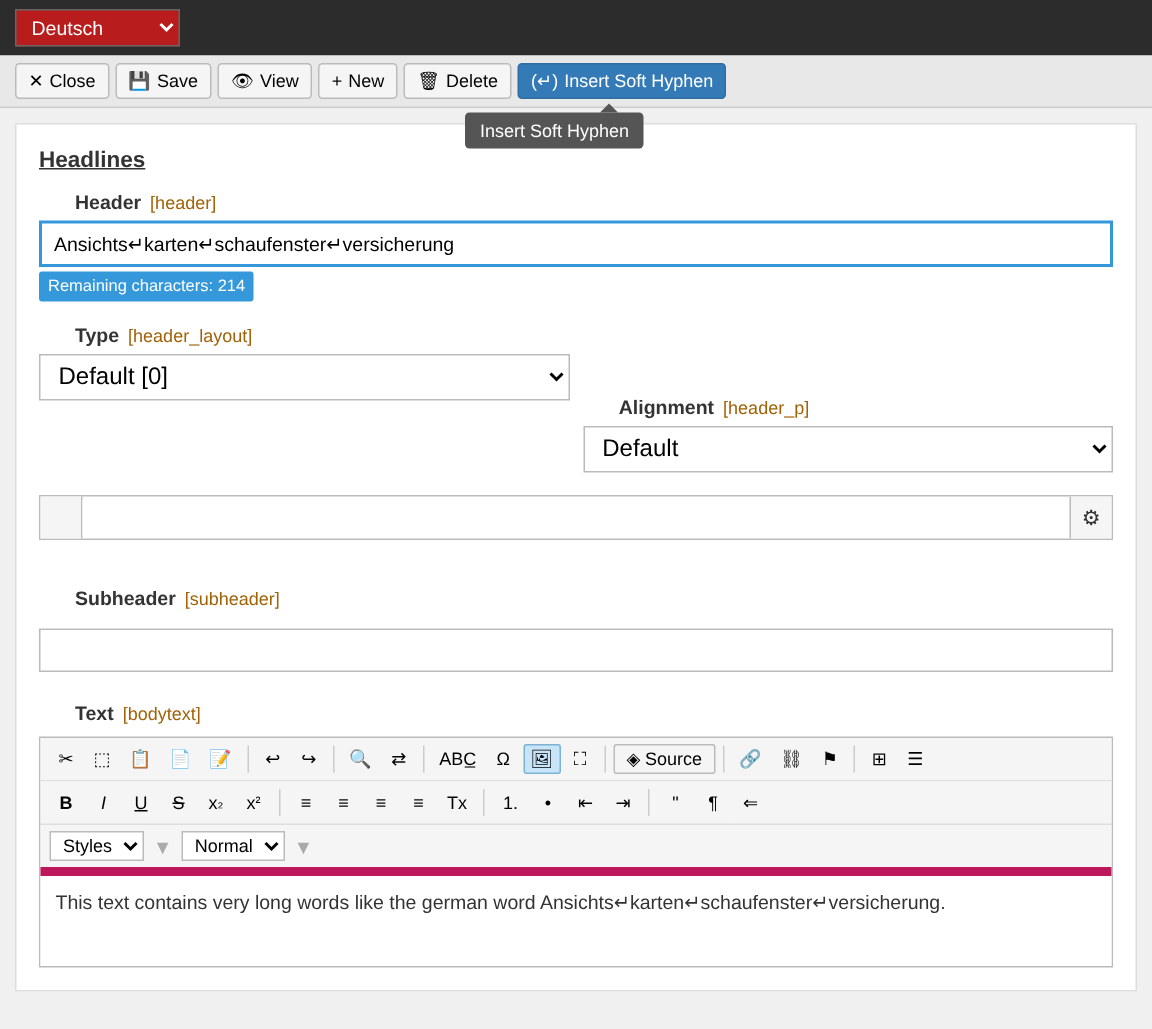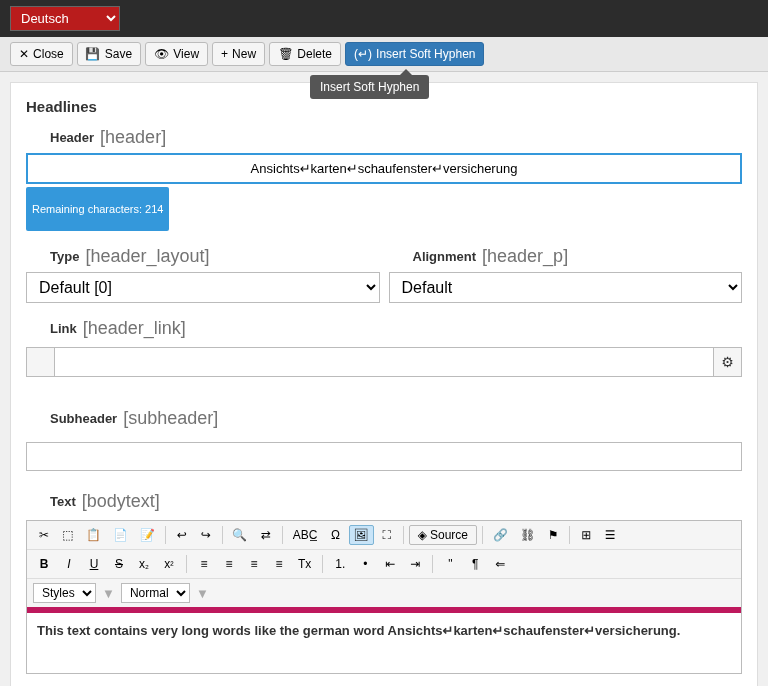--- a/index.html
+++ b/index.html
@@ -77,65 +77,65 @@
       margin: 10px;
       padding: 15px;
       border: 1px solid #ddd;
     }
 
     .section-title {
       font-size: 15px;
       font-weight: bold;
       margin-bottom: 12px;
       color: #333;
+      text-decoration: underline;
     }
 
     .field-label {
       font-size: 13px;
       font-weight: bold;
       margin-bottom: 5px;
       display: flex;
       align-items: center;
       gap: 6px;
       padding-left: 24px;
     }
 
     .field-key {
-      color: #737373;
+      color: #a16207;
       font-weight: normal;
-      font-size: 18px;
+      font-size: 12px;
     }
 
     .text-input {
       width: 100%;
       border: 2px solid #3498db;
       padding: 6px 8px;
       font-size: 13px;
       outline: none;
-      text-align: center;
     }
 
     .char-count {
       background: #3498db;
       color: white;
       font-size: 11px;
-      padding: 16px 6px;
+      padding: 4px 6px;
       display: inline-block;
       margin-top: 3px;
       border-radius: 2px;
     }
 
     .two-col {
       display: flex;
       gap: 9px;
       margin-top: 15px;
     }
 
     .col-left { flex: 1; }
-    .col-right { flex: 1; }
+    .col-right { flex: 1; margin-top: 48px; }
 
     .select-field {
       width: 100%;
       padding: 5px 8px;
       border: 1px solid #bbb;
       font-size: 16px;
       background: white;
     }
 
     .link-field-wrapper {
@@ -238,21 +238,20 @@
       height: 18px;
       background: #ccc;
       margin: 0 3px;
     }
 
     .ed-content {
       padding: 10px;
       min-height: 60px;
       font-size: 13px;
       background: white;
-      font-weight: bold;
     }
 
     .source-btn {
       background: #f5f5f5;
       border: 1px solid #bbb;
       padding: 2px 8px;
       font-size: 12px;
       cursor: pointer;
       border-radius: 2px;
       display: flex;
@@ -350,24 +349,20 @@
         <span class="field-key">[header_p]</span>
       </div>
       <select class="select-field">
         <option>Default</option>
       </select>
     </div>
   </div>
 
   
   <div style="margin-top:15px;">
-    <div class="field-label">
-      <span>Link</span>
-      <span class="field-key">[header_link]</span>
-    </div>
     <div class="link-field-wrapper">
       <div class="link-color-box"></div>
       <input type="text" class="link-text-input" value="" style="">
       <div class="link-icon-btn">
         <span>⚙</span>
       </div>
     </div>
   </div>
 
   

